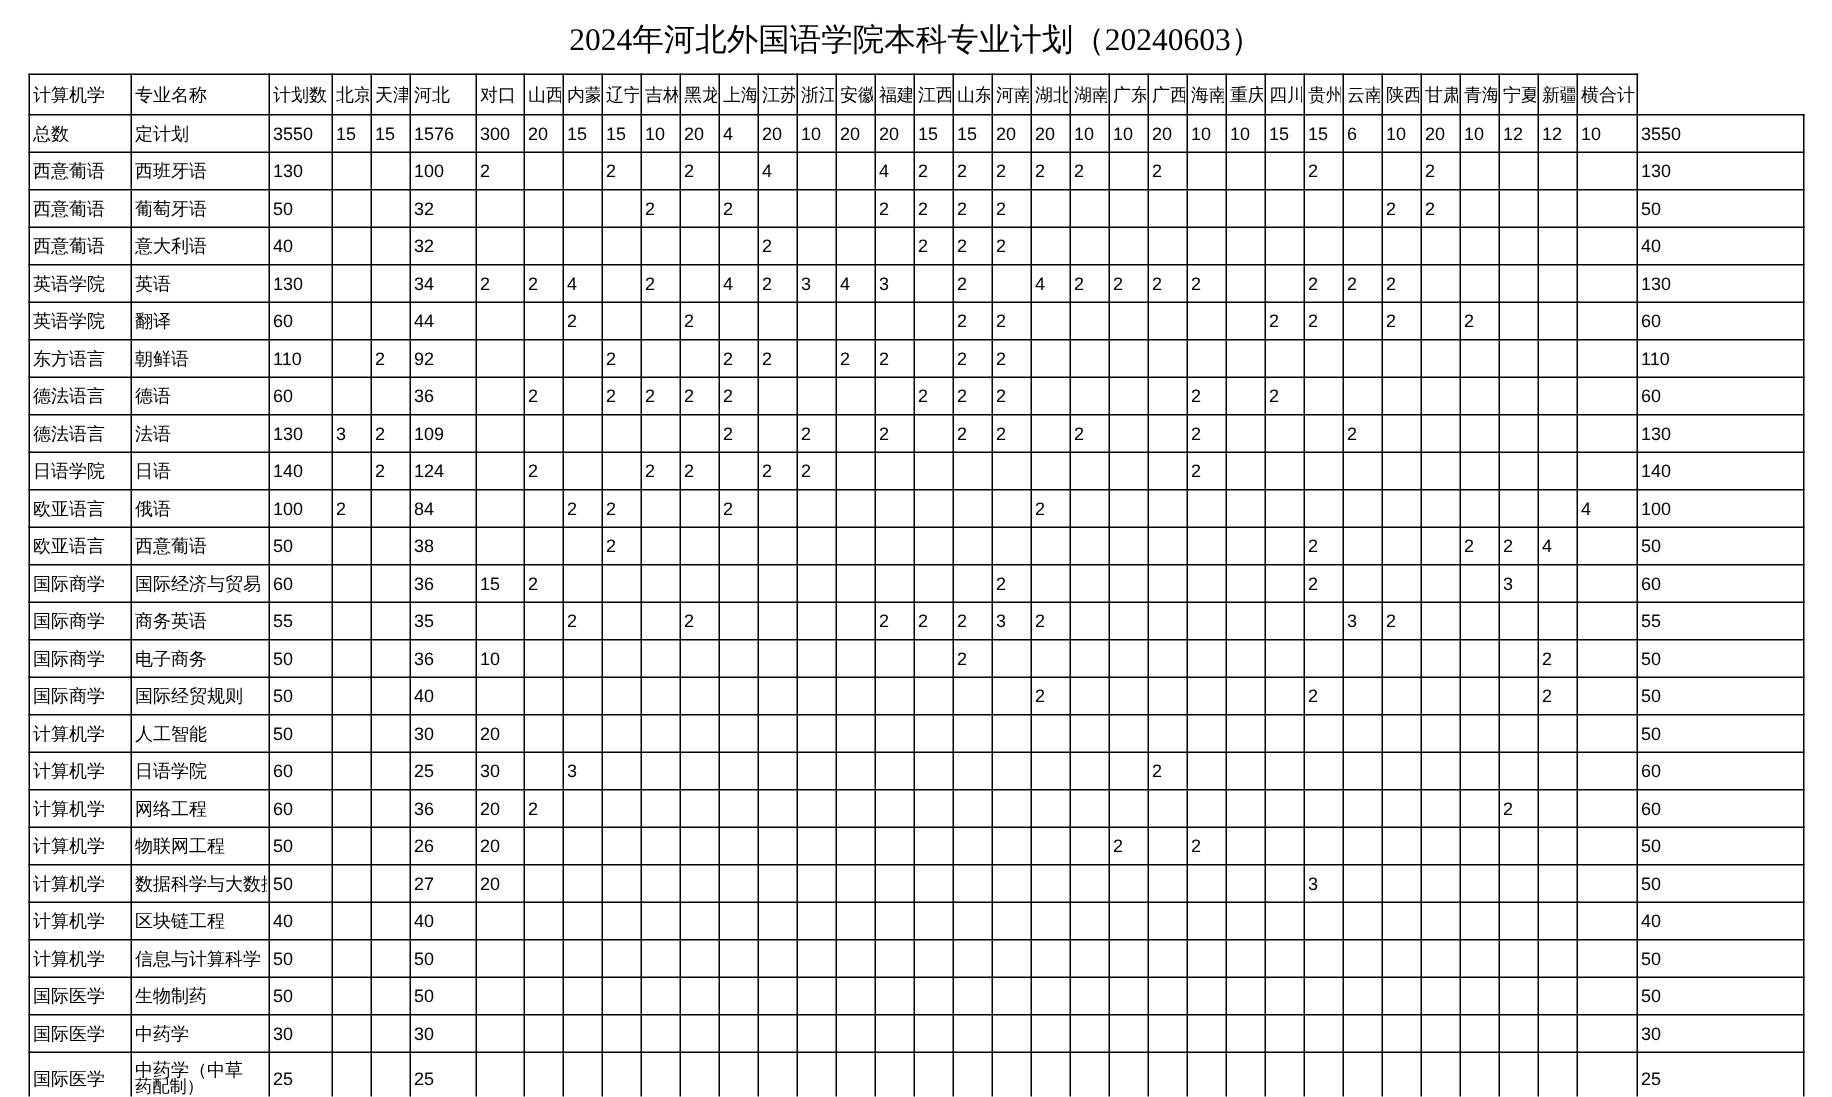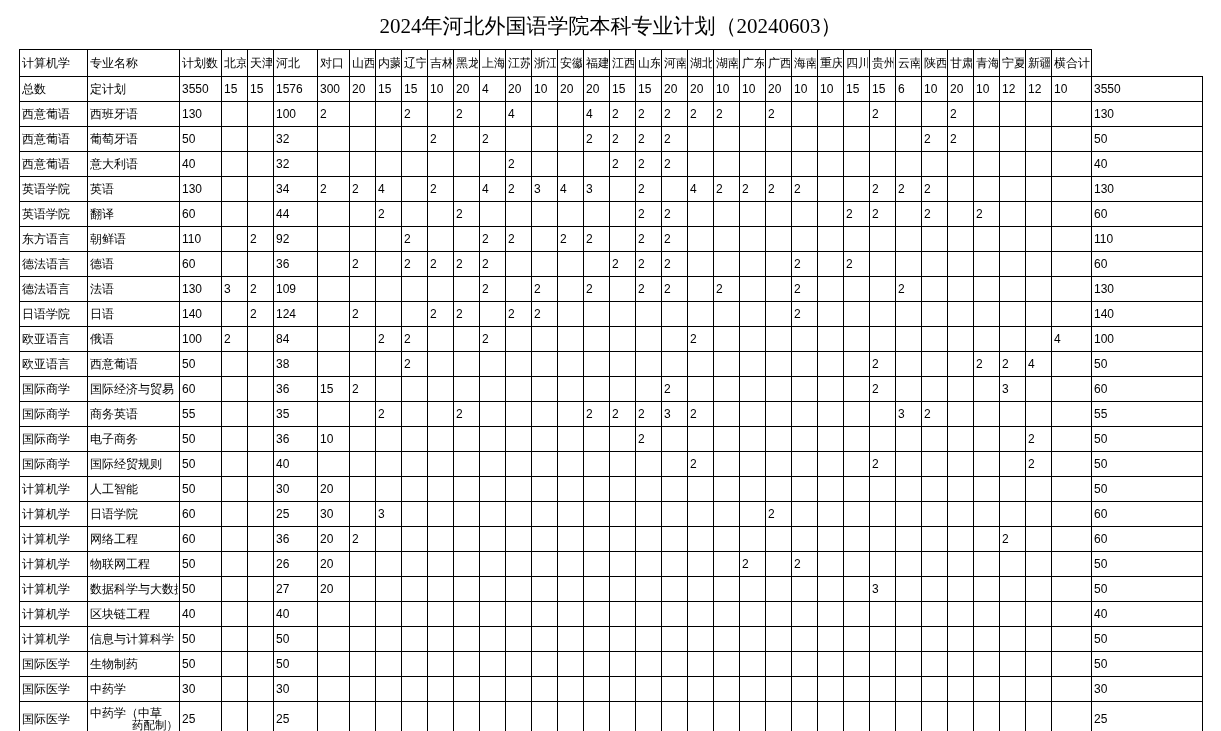--- a/index.html
+++ b/index.html
@@ -64,21 +64,20 @@
   }
   
   td.wrap2 {
     white-space: normal;
     line-height: 1.0;
     font-size: 11.5px;
   }
   td.wrap2 .l2 {
     display: block;
     font-size: 11.5px;
-    text-align: right;
   }
   tr.tall td {
     height: 34px;
   }
   .clip {
     display: block;
     overflow: hidden;
     white-space: nowrap;
   }
 </style>

